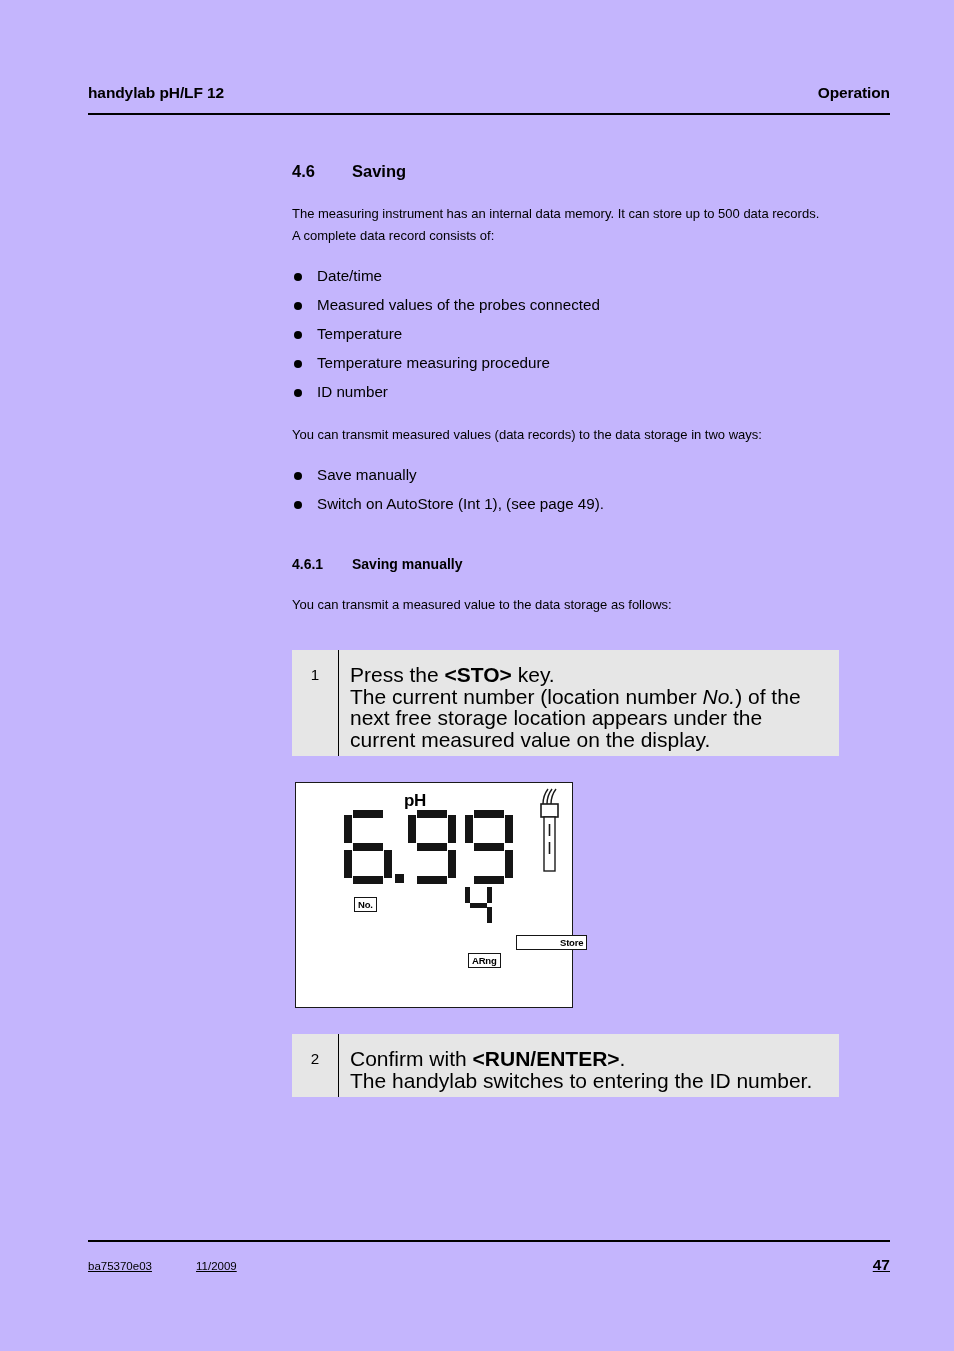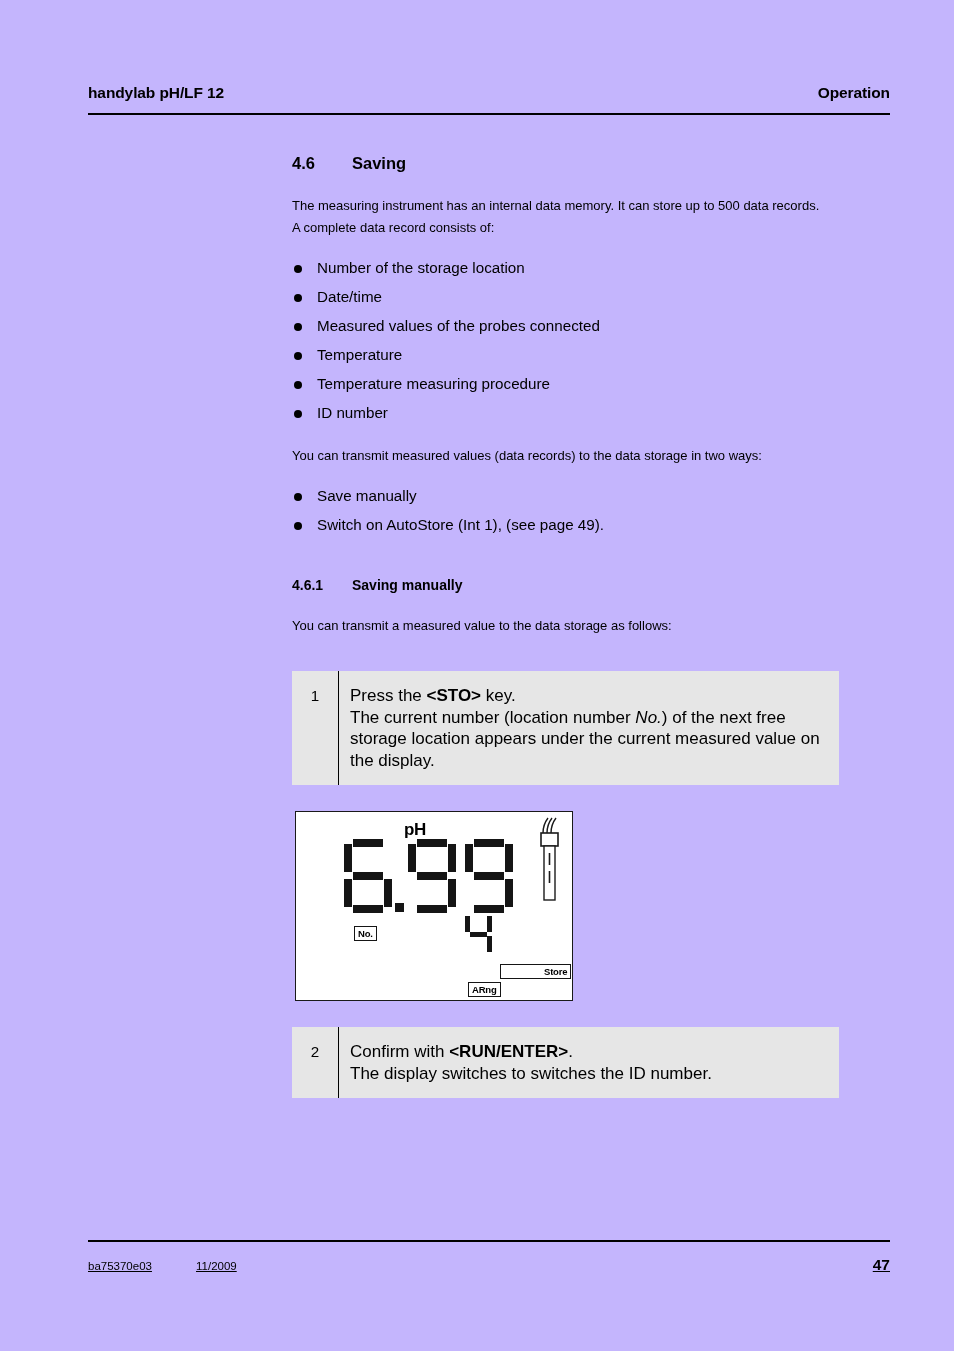--- a/index.html
+++ b/index.html
@@ -43,21 +43,21 @@
 
   
   .content {
     position: absolute;
     left: 292px;
     top: 150px;
     width: 600px;
   }
 
   h2.sect {
-    margin: 4px 0 22px 0;
+    margin: 12px 0 22px 0;
     font-size: 16.5px;
     font-weight: bold;
     display: flex;
   }
   h2.sect .num { width: 60px; flex: 0 0 60px; }
 
   h3.subsect {
     margin: 0 0 22px 0;
     font-size: 14px;
     font-weight: bold;
@@ -111,33 +111,33 @@
     flex: 0 0 46px;
     text-align: center;
     font-size: 15.2px;
     line-height: 21.5px;
     padding-top: 14px;
     padding-bottom: 14px;
     box-sizing: border-box;
   }
   .step .step-body {
     border-left: 1.6px solid #000000;
-    padding: 14px 10px 14px 11px;
-    font-size: 17px;
+    padding: 14px 10px 6px 11px;
+    font-size: 21px;
     line-height: 21.5px;
     flex: 1 1 auto;
   }
   .step .step-body b { font-weight: bold; }
   .step .step-body i { font-style: italic; }
 
   
   .lcd-wrap {
     position: relative;
     width: 278px;
-    height: 190px;
+    height: 226px;
     border: 1.8px solid #1a1a1a;
     box-sizing: border-box;
     background: #ffffff;
     margin-left: 3px;
   }
   .lcd-unit {
     position: absolute;
     left: 108px;
     top: 8px;
     font-size: 17px;
@@ -195,21 +195,21 @@
     position: absolute;
     border: 1.4px solid #151515;
     font-size: 9.5px;
     line-height: 11px;
     padding: 1px 3px 1px 3px;
     font-weight: bold;
     background: #ffffff;
     letter-spacing: -0.2px;
   }
   .badge-no    { left: 58px;  top: 114px; }
-  .badge-store { left: 204px; top: 152px; padding-left: 43px; }
+  .badge-store { left: 220px; top: 152px; padding-left: 43px; }
   .badge-arng  { left: 172px; top: 170px; text-align: right; }
 
   .probe {
     position: absolute;
     left: 238px;
     top: 5px;
   }
 
   
   .footer-rule {
@@ -251,21 +251,20 @@
       <span class="num">4.6</span>
       <span>Saving</span>
     </h2>
 
     <p class="body" style="white-space: pre-line;">The measuring instrument has an internal data memory. It can store up to 500 data records.
 A complete data record consists of:</p>
 
     <div class="gap-18"></div>
 
     <ul class="bullets">
-      <li>Number of the storage location</li>
       <li>Date/time</li>
       <li>Measured values of the probes connected</li>
       <li>Temperature</li>
       <li>Temperature measuring procedure</li>
       <li>ID number</li>
     </ul>
 
     <div class="gap-14"></div>
 
     <p class="body">You can transmit measured values (data records) to the data storage in two ways:</p>
@@ -352,21 +351,21 @@
         </svg>
       </span>
     </div>
 
     <div class="gap-26"></div>
 
     <div class="step">
       <div class="step-num">2</div>
       <div class="step-body">
         <span>Confirm with </span><b>&lt;RUN/ENTER&gt;</b><span>.</span><br>
-        <span>The display switches to switches the ID number.</span>
+        <span>The handylab switches to entering the ID number.</span>
       </div>
     </div>
 
   </div>
 
   <div class="footer-rule"></div>
   <div class="footer">
     <span class="doc-id">ba75370e03</span>
     <span class="doc-date">11/2009</span>
     <span class="page-no">47</span>

